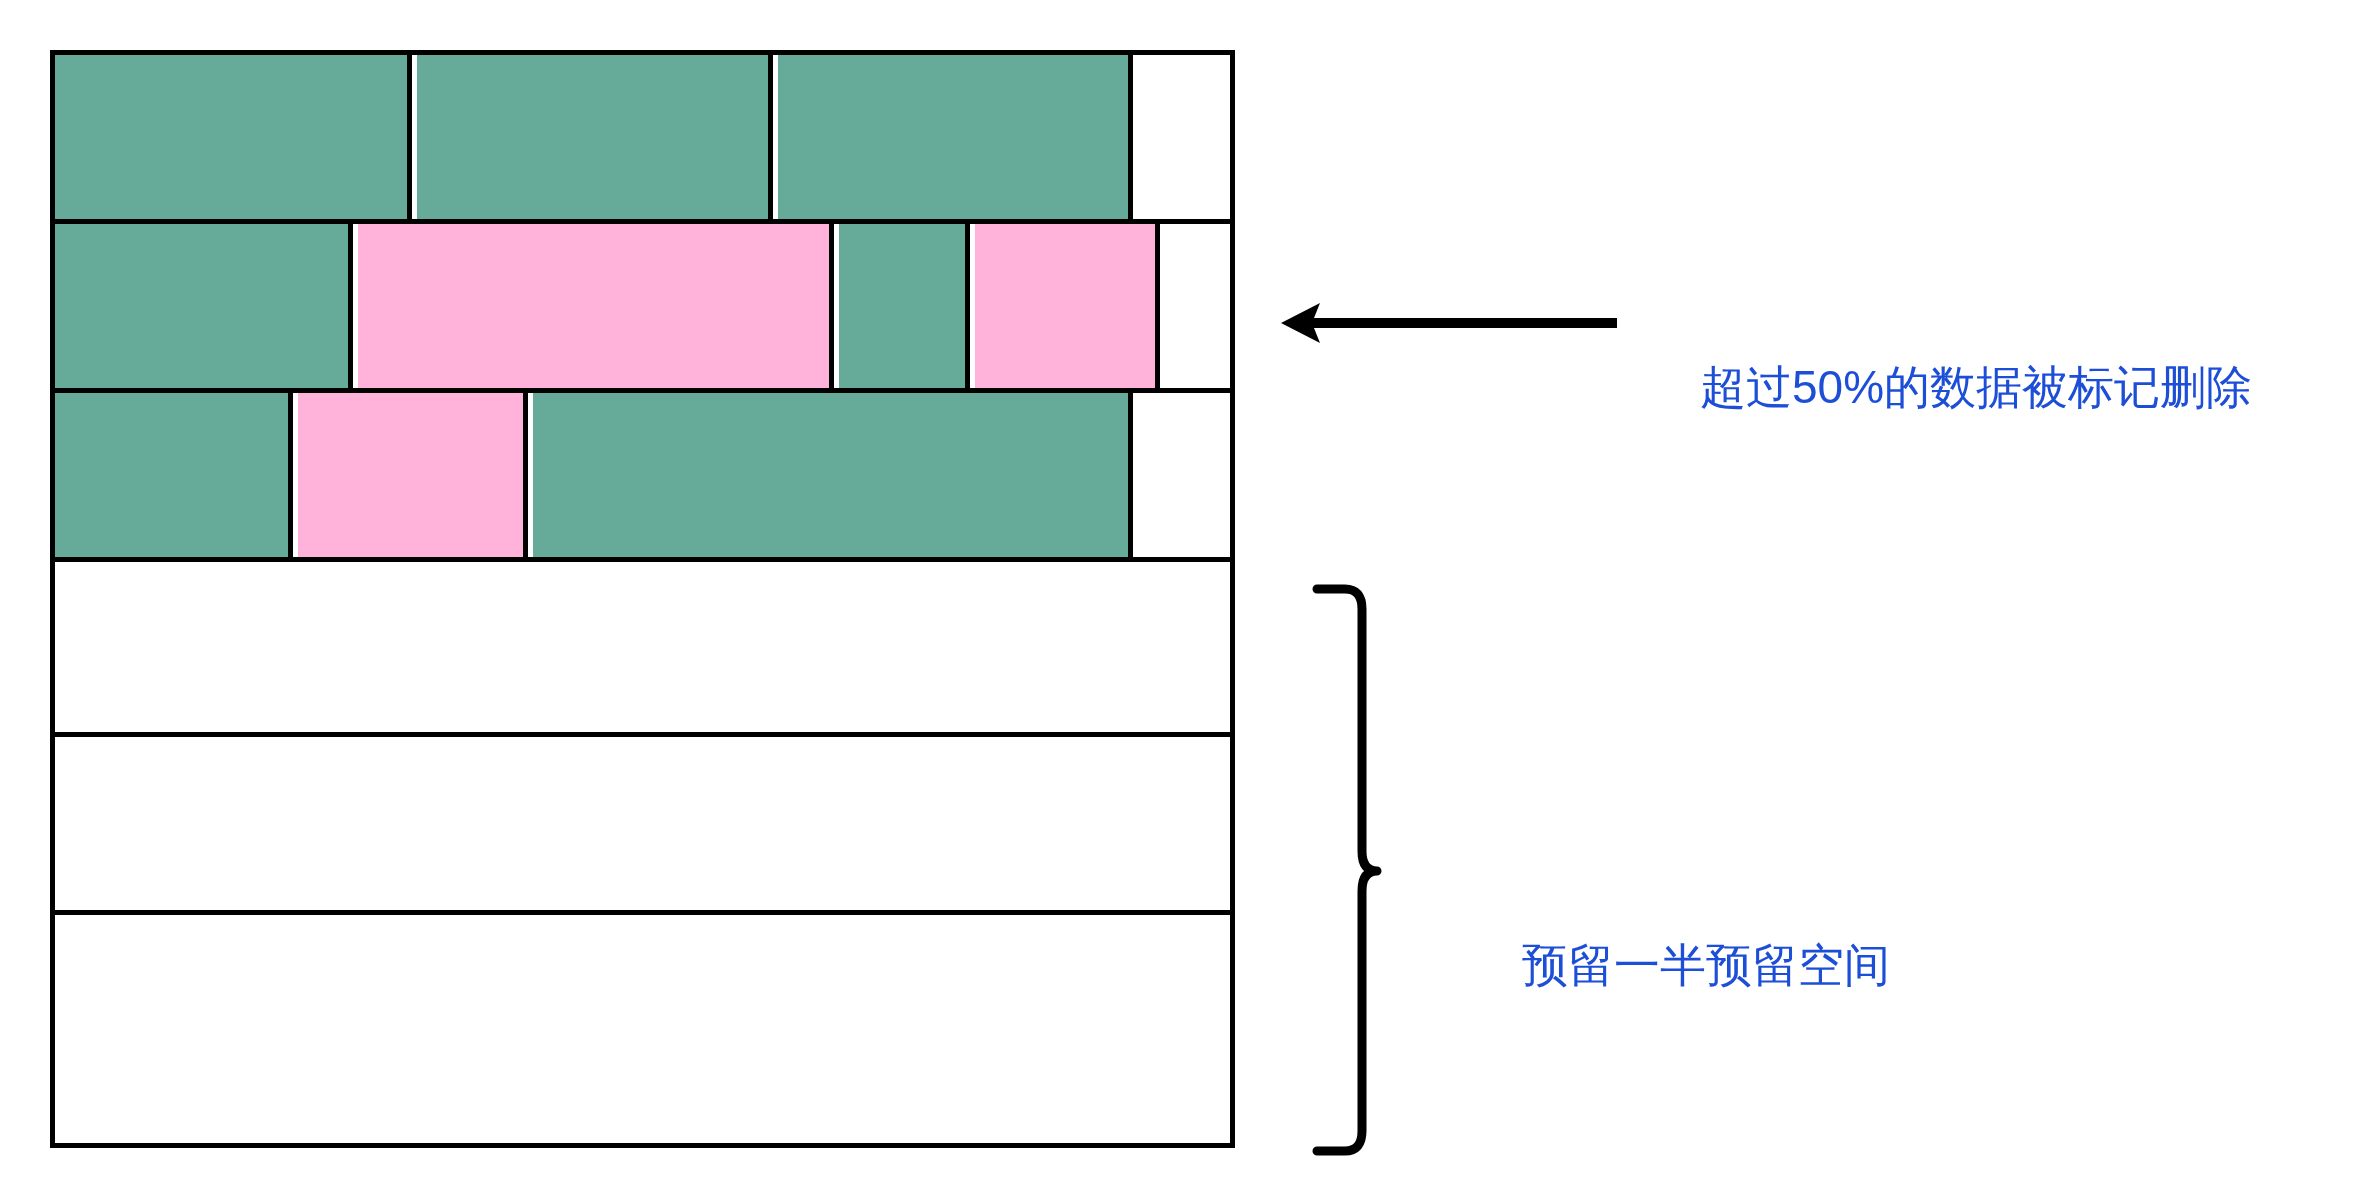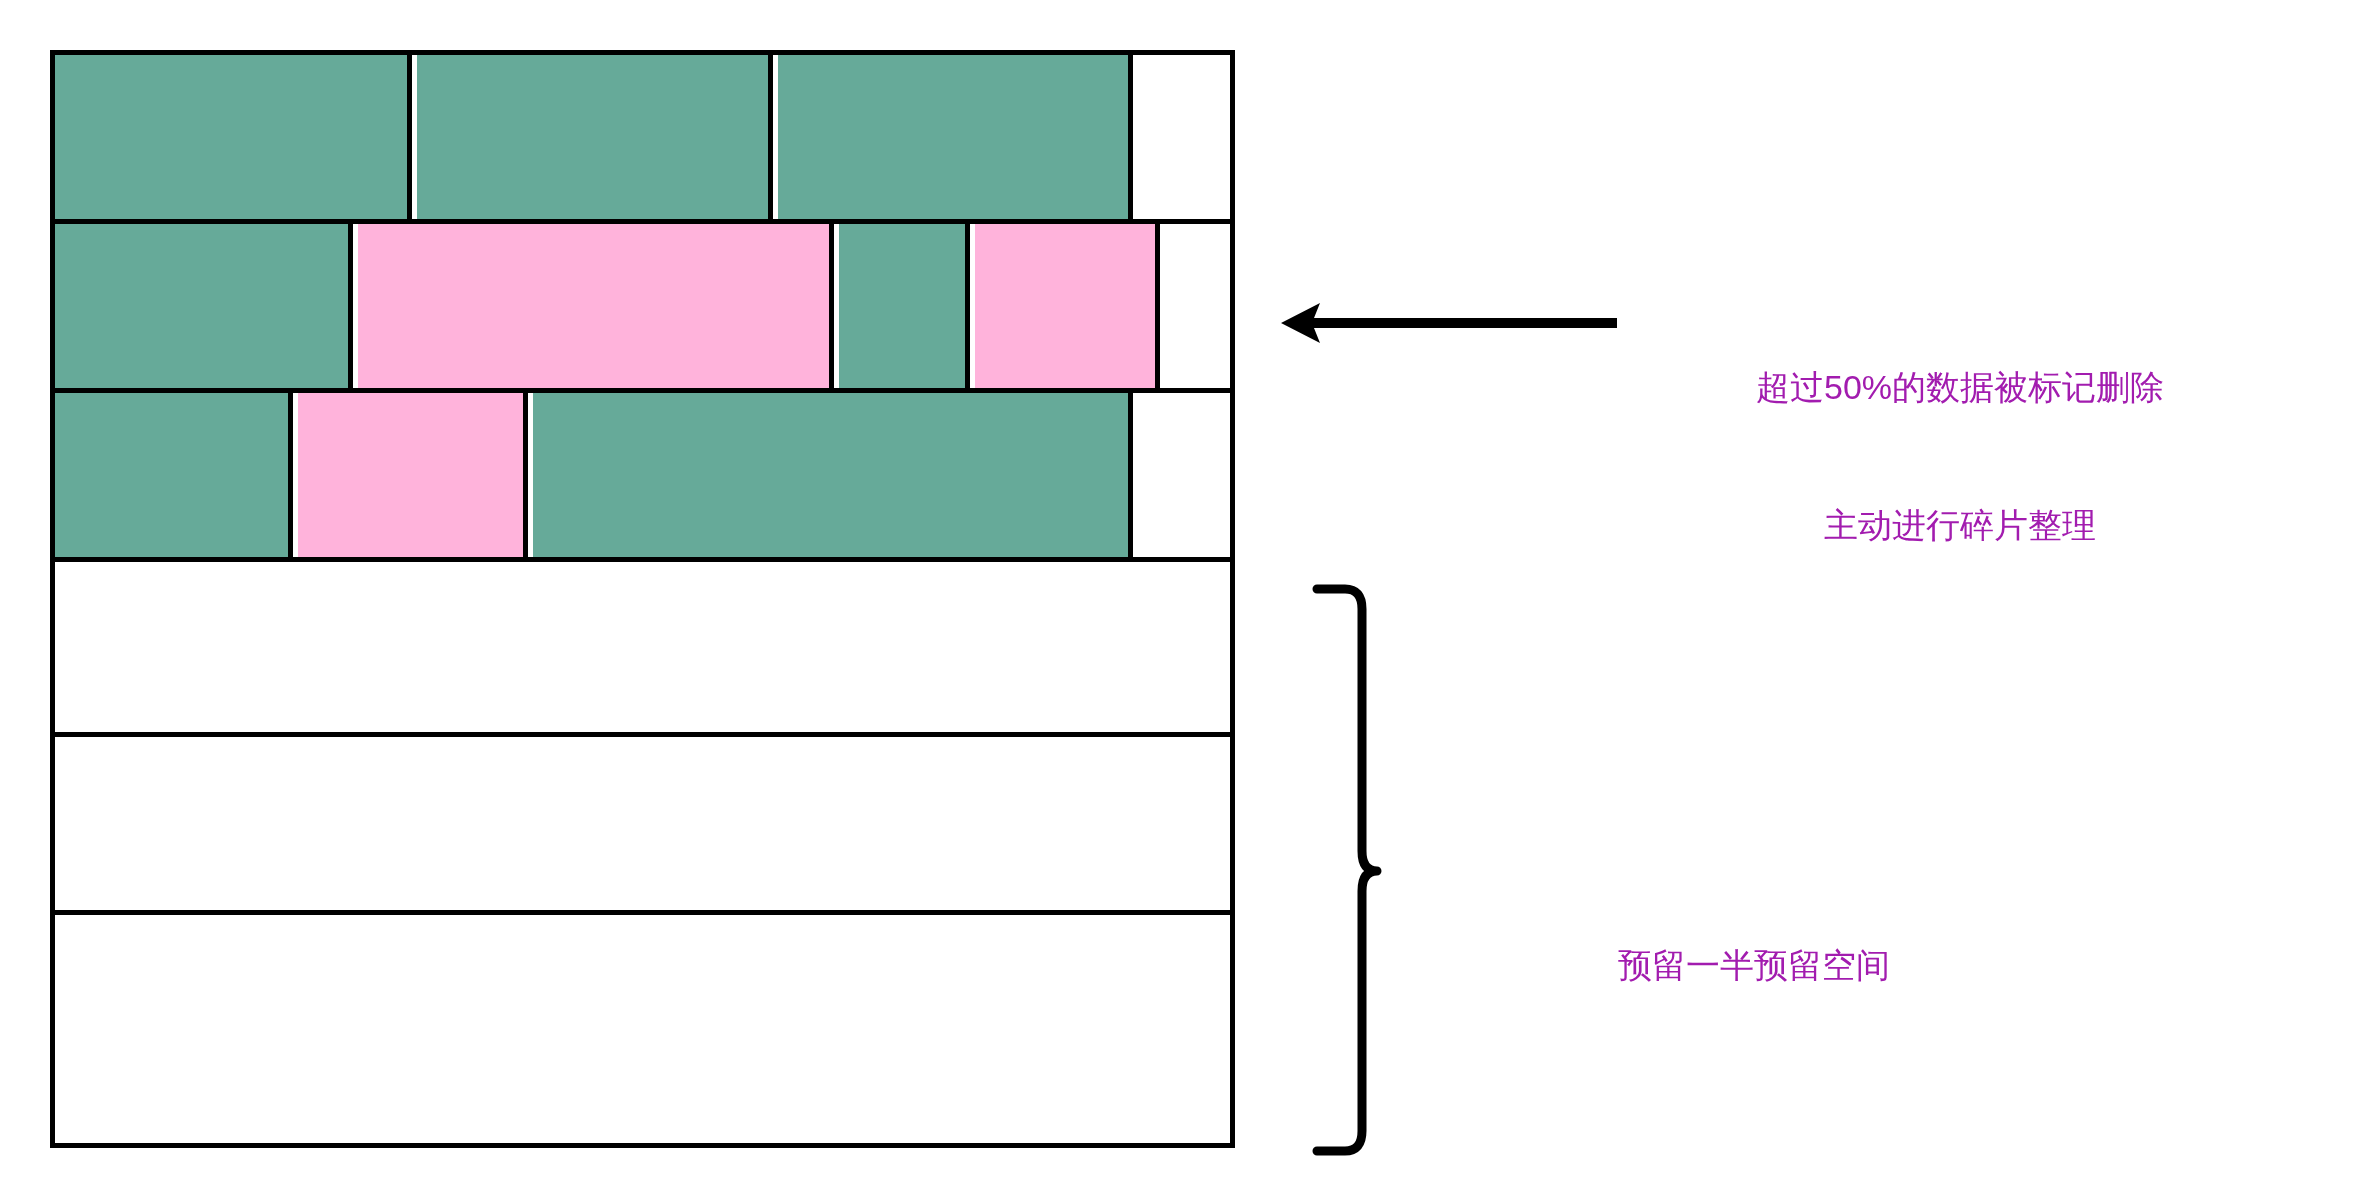--- a/index.html
+++ b/index.html
@@ -68,22 +68,22 @@
     position: absolute;
     left: 0;
     top: 0;
     width: 2356px;
     height: 1186px;
     pointer-events: none;
   }
 
   .anno-text {
     position: absolute;
-    color: #a21caf;
-    font-size: 34px;
+    color: #1d4ed8;
+    font-size: 46px;
     line-height: 46px;
     white-space: pre;
     letter-spacing: 0px;
   }
   .anno-text.centered {
     text-align: center;
   }
 
   #compaction-note {
     left: 1700px;
@@ -153,20 +153,19 @@
                Q 1362 871 1377 871
                Q 1362 871 1362 891
                L 1362 1131
                Q 1362 1151 1345 1151
                L 1317 1151" fill="none" stroke="#000000" stroke-width="9" stroke-linecap="round" stroke-linejoin="round"></path>
     </g>
   </svg>
 
   <div class="anno-text centered" id="compaction-note">
     <div>超过50%的数据被标记删除</div>
-    <div>主动进行碎片整理</div>
   </div>
 
   <div class="anno-text" id="reserve-note">
     <div>预留一半预留空间</div>
   </div>
 
 </div>
 
 </body></html>

